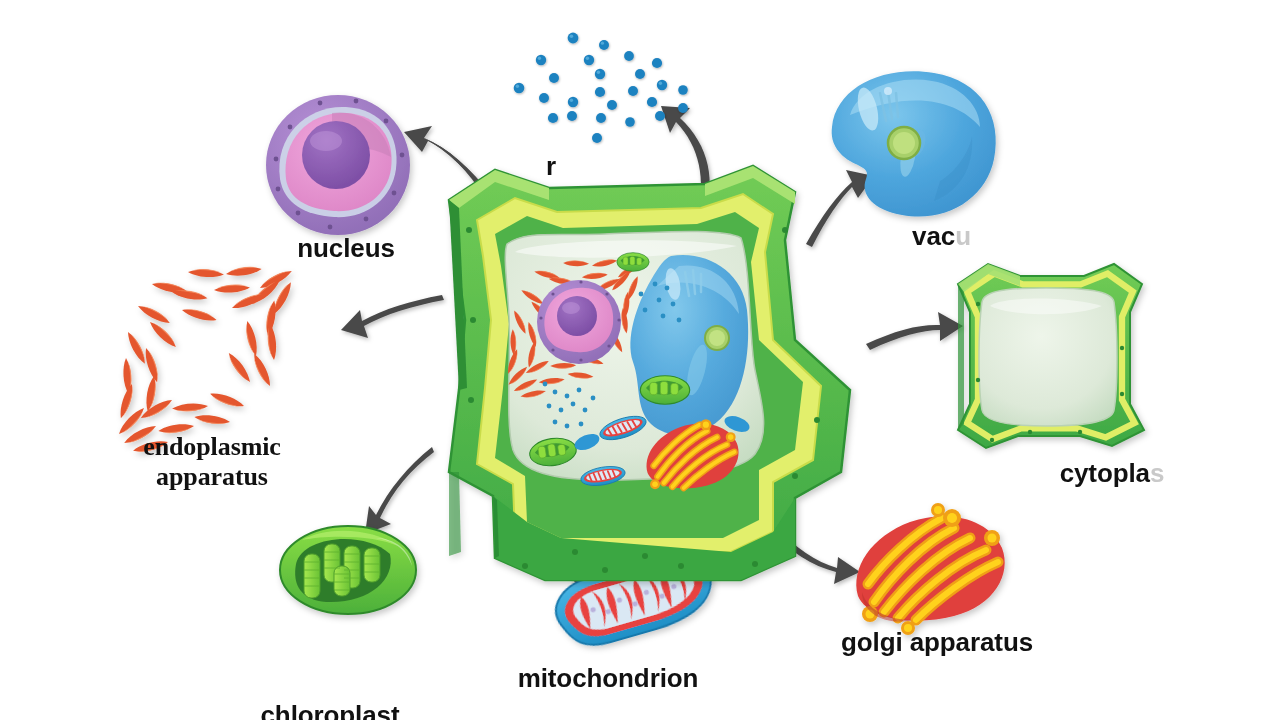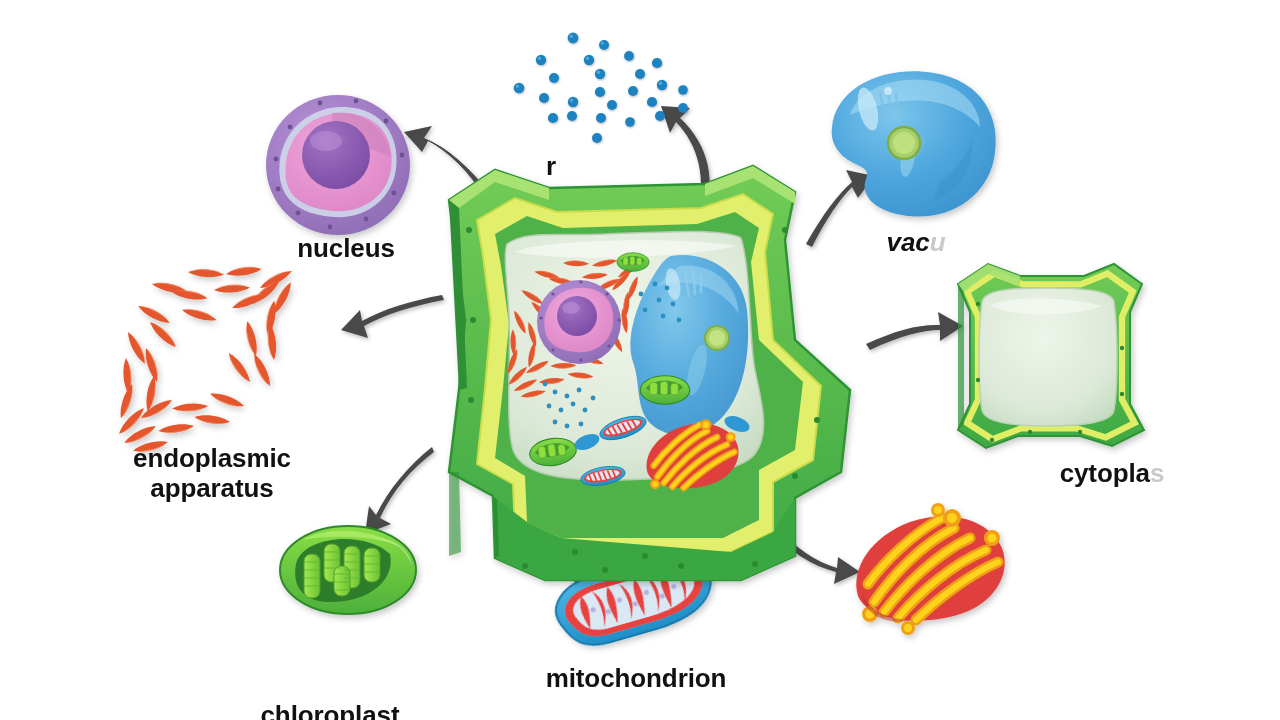--- a/index.html
+++ b/index.html
@@ -549,36 +549,39 @@
   <div class="layer" id="label-layer">
 
     <div class="label" style="left:291px;top:234px;width:110px;">
       <span>nucleus</span><span class="pending"></span>
     </div>
 
     <div class="label" style="left:531px;top:152px;width:40px;">
       <span>r</span><span class="pending"></span>
     </div>
 
-    <div class="label" style="left:861px;top:228px;width:110px;text-align:center;font-style:italic;">
+    <div class="label" style="left:861px;top:222px;width:110px;text-align:right;">
       <span>vac</span><span class="pending">u</span>
     </div>
 
     <div class="label" style="left:983px;top:459px;width:170px;text-align:center;margin-left:44px;">
       <span>cytopla</span><span class="pending">s</span>
     </div>
 
-    <div class="label two-line" style="left:112px;top:444px;width:200px;">
+    <div class="label two-line" style="left:112px;top:432px;width:200px;font-family:Liberation Serif, serif;">
       <div>endoplasmic</div>
       <div>apparatus</div>
     </div>
 
     <div class="label" style="left:250px;top:668px;width:160px;margin-top:33px;">
       <span>chloroplast</span><span class="pending"></span>
     </div>
 
-    <div class="label" style="left:531px;top:664px;width:210px;">
+    <div class="label" style="left:503px;top:664px;width:210px;">
       <span>mitochondrion</span><span class="pending"></span>
     </div>
 
+    <div class="label" style="left:828px;top:628px;width:218px;">
+      <span>golgi apparatus</span><span class="pending"></span>
+    </div>
 
   </div>
 </div>
 
 </body></html>

